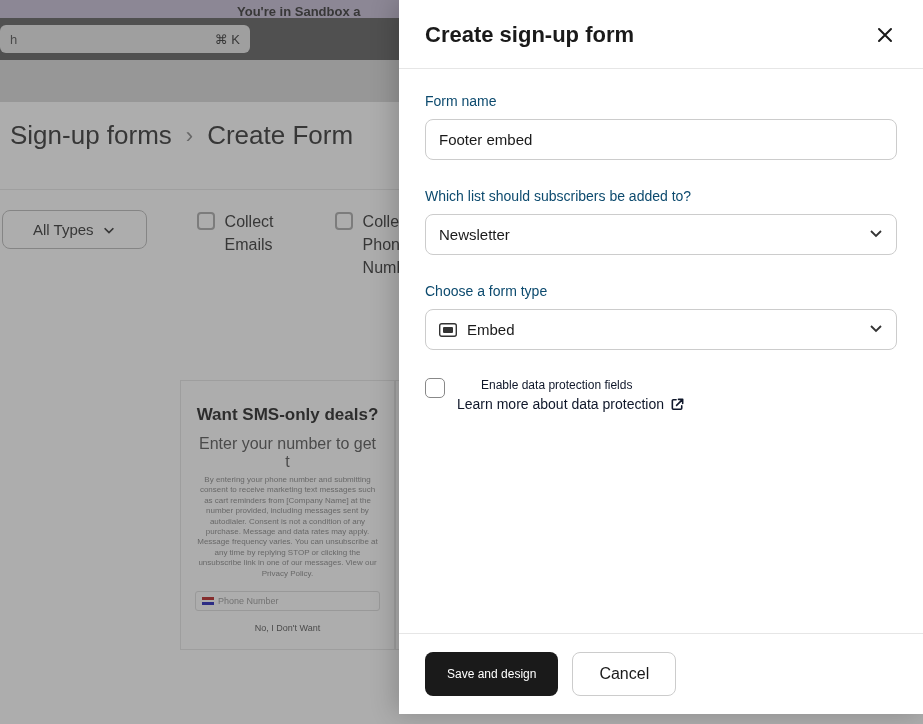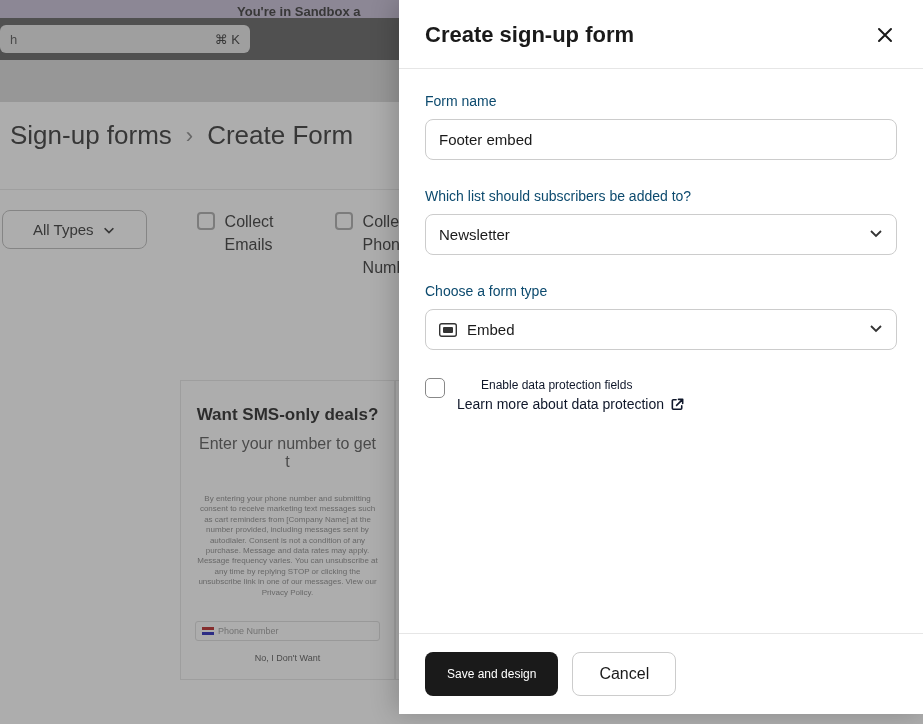--- a/index.html
+++ b/index.html
@@ -16,21 +16,21 @@
     .bg-breadcrumb .sep { color: #888; font-size: 22px; }
     .bg-filters { padding: 20px 0 0 2px; display: flex; gap: 50px; align-items: flex-start; border-top: 1px solid #e6e6e6; margin-top: 20px; }
     .bg-select { border: 1px solid #bbb; border-radius: 8px; padding: 10px 30px; font-size: 15px; color: #333; display: flex; align-items: center; gap: 8px; }
     .bg-checkbox-group { display: flex; gap: 30px; }
     .bg-checkbox-item { display: flex; gap: 10px; align-items: flex-start; }
     .bg-checkbox { width: 18px; height: 18px; border: 2px solid #aaa; border-radius: 4px; margin-top: 2px; }
     .bg-checkbox-label { font-size: 16px; color: #333; line-height: 1.45; max-width: 80px; }
     .bg-card-area { position: absolute; left: 180px; top: 380px; display: flex; }
     .bg-card { width: 215px; background: #fff; border: 1px solid #e5e5e5; padding: 16px 14px; font-size: 12px; color: #555; text-align: center; }
     .bg-card h3 { font-size: 17px; font-weight: 700; margin: 8px 0 10px; color: #222; }
-    .bg-card .small { font-size: 8px; line-height: 1.3; color: #888; margin: 23px 0; }
+    .bg-card .small { font-size: 8px; line-height: 1.3; color: #888; margin: 4px 0; }
     .bg-card .phone-input { border: 1px solid #ddd; border-radius: 3px; padding: 4px 6px; font-size: 9px; color: #999; display: flex; align-items: center; gap: 4px; margin: 12px 0 8px; }
     .bg-card .flag { width: 12px; height: 8px; background: linear-gradient(#b22,#b22 33%,#fff 33%,#fff 66%,#22b 66%); display: inline-block; }
     .bg-card .no-thanks { font-size: 9px; color: #555; margin-top: 12px; }
     .bg-card2 { width: 120px; background: #fff; border: 1px solid #e5e5e5; padding: 30px 10px 20px; text-align: center; overflow: hidden; }
     .bg-card2 .bigh { font-size: 20px; font-weight: 700; letter-spacing: -0.5px; color: #222; line-height: 1.1; }
     .bg-card2 .subs { font-size: 9px; color: #666; margin: 6px 0 10px; }
     .bg-card2 .email-input { border: 1px solid #ddd; border-radius: 3px; padding: 4px 6px; font-size: 9px; color: #999; text-align: left; margin-bottom: 8px; }
     .bg-card2 .btn { background: #888; color: #fff; font-size: 9px; padding: 6px; border-radius: 3px; }
 
     

